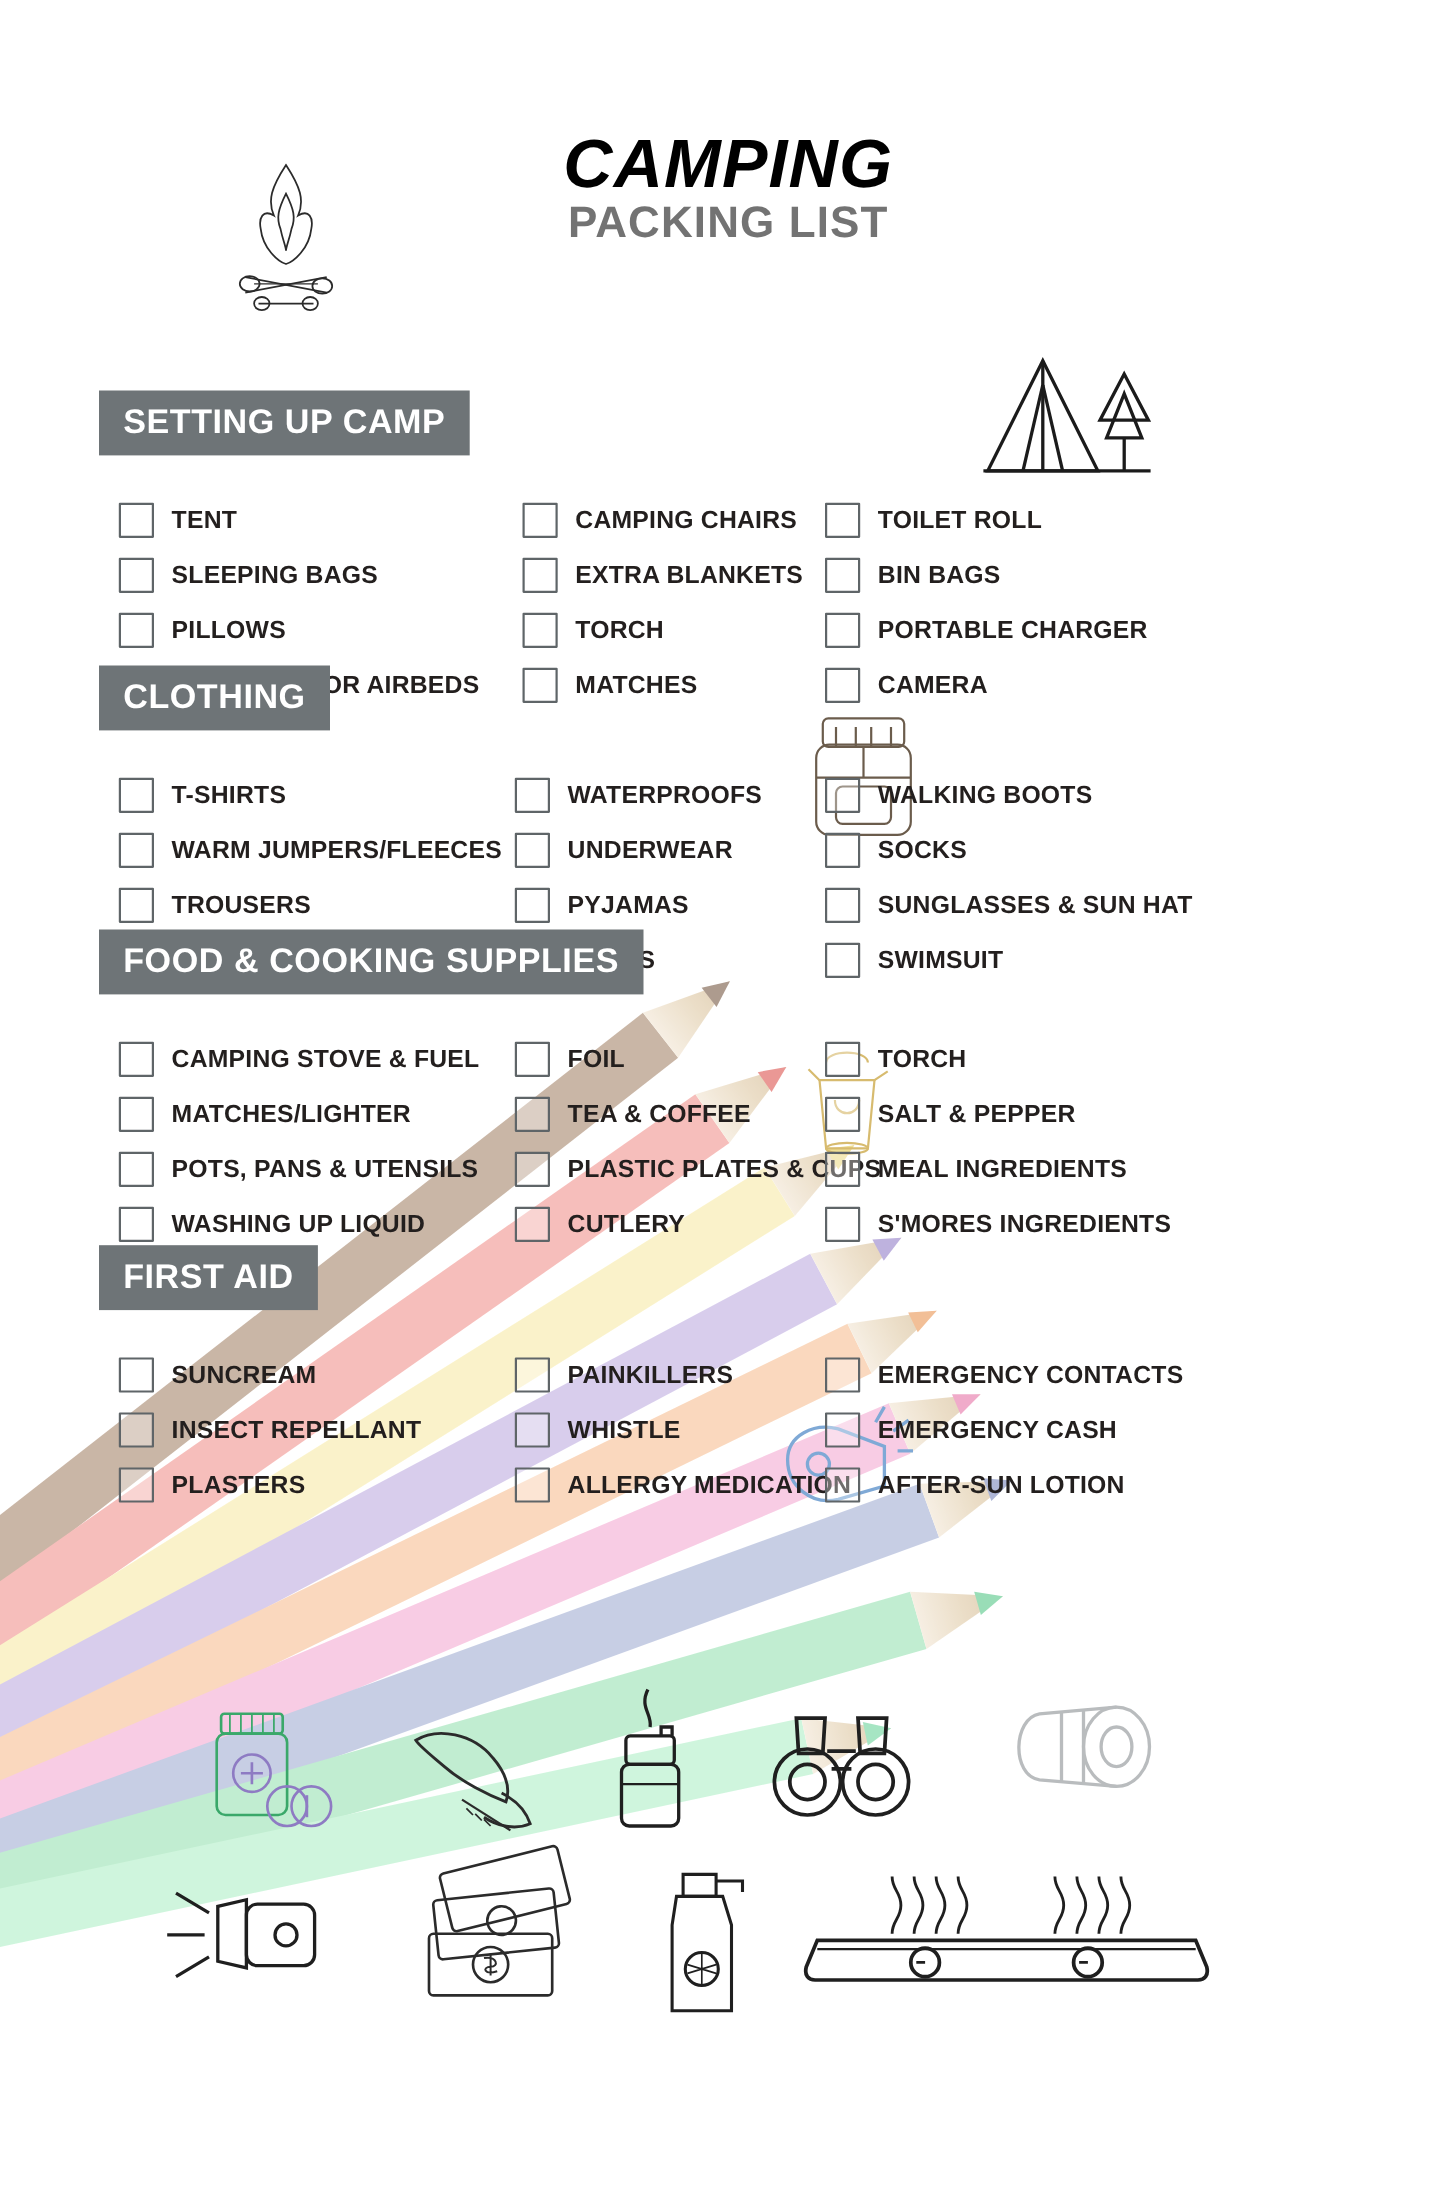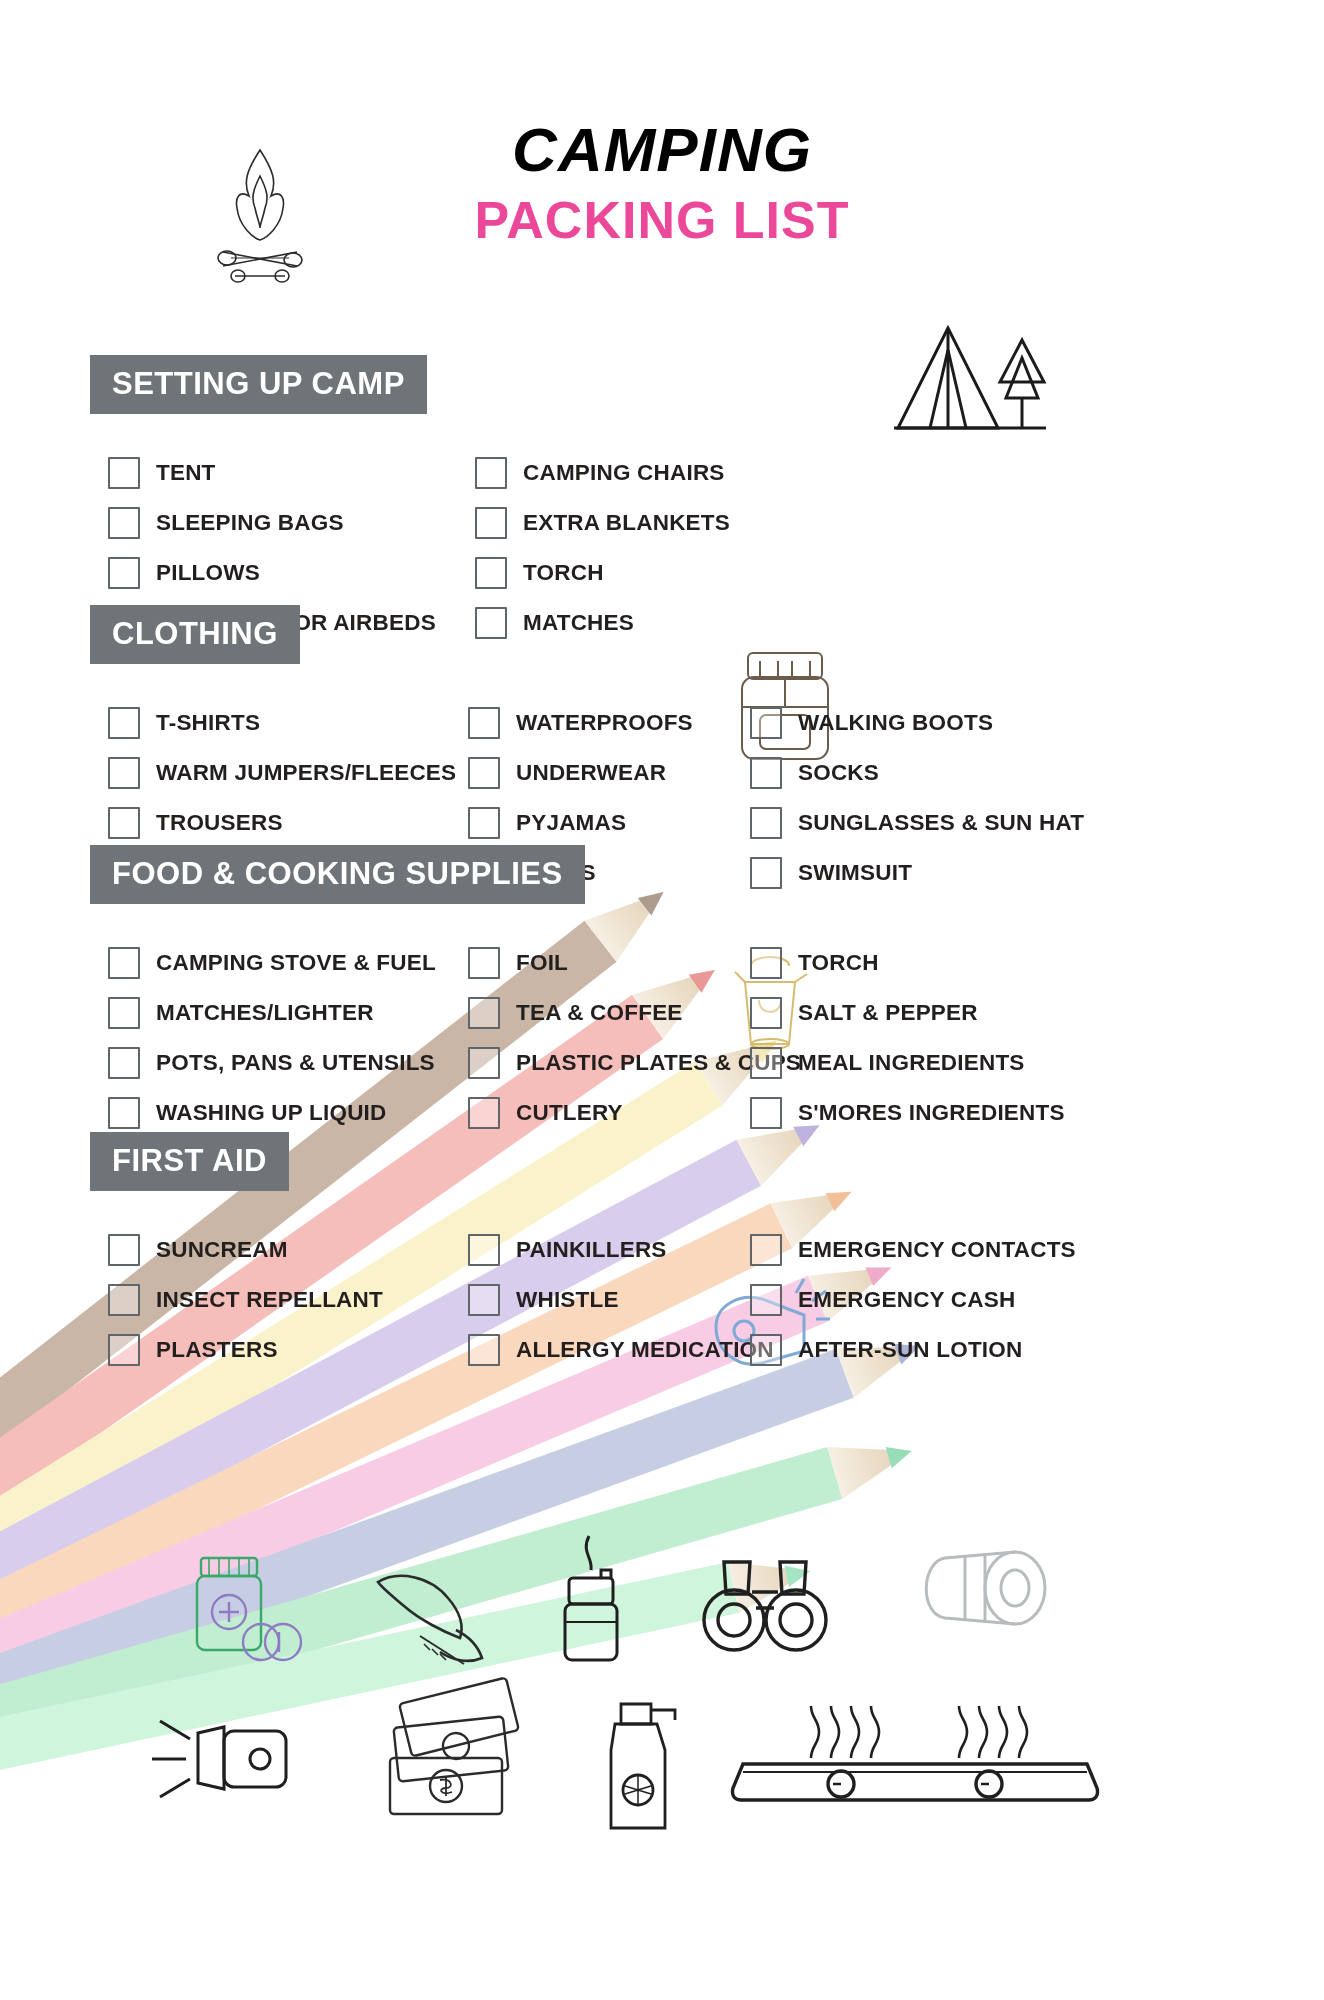--- a/index.html
+++ b/index.html
@@ -45,26 +45,26 @@
   .title-main {
     font-size: 62px;
     font-weight: bold;
     letter-spacing: 1px;
     color: #000;
     line-height: 1.02;
     margin: 0;
     font-style: italic;
   }
   .title-sub {
-    font-size: 52px;
+    font-size: 40px;
     font-weight: bold;
     letter-spacing: 1px;
-    color: #ec4899;
+    color: #737373;
     line-height: 1.05;
-    margin: 12px 0 0 0;
+    margin: 0 0 0 0;
   }
   .campfire-icon {
     position: absolute;
     left: 205px;
     top: 140px;
     width: 110px;
     height: 150px;
     z-index: 5;
   }
   .tent-icon {
@@ -325,20 +325,38 @@
           <span class="box"></span>
           <span class="label">EXTRA BLANKETS</span>
         </div>
         <div class="row">
           <span class="box"></span>
           <span class="label">TORCH</span>
         </div>
         <div class="row">
           <span class="box"></span>
           <span class="label">MATCHES</span>
+        </div>
+      </div>
+      <div class="col col3">
+        <div class="row">
+          <span class="box"></span>
+          <span class="label">TOILET ROLL</span>
+        </div>
+        <div class="row">
+          <span class="box"></span>
+          <span class="label">BIN BAGS</span>
+        </div>
+        <div class="row">
+          <span class="box"></span>
+          <span class="label">PORTABLE CHARGER</span>
+        </div>
+        <div class="row">
+          <span class="box"></span>
+          <span class="label">CAMERA</span>
         </div>
       </div>
     </div>
   </div>
 
   <div class="section" id="sec-clothing">
     <div class="section-title">CLOTHING</div>
     <div class="cols">
       <div class="col col1">
         <div class="row">

